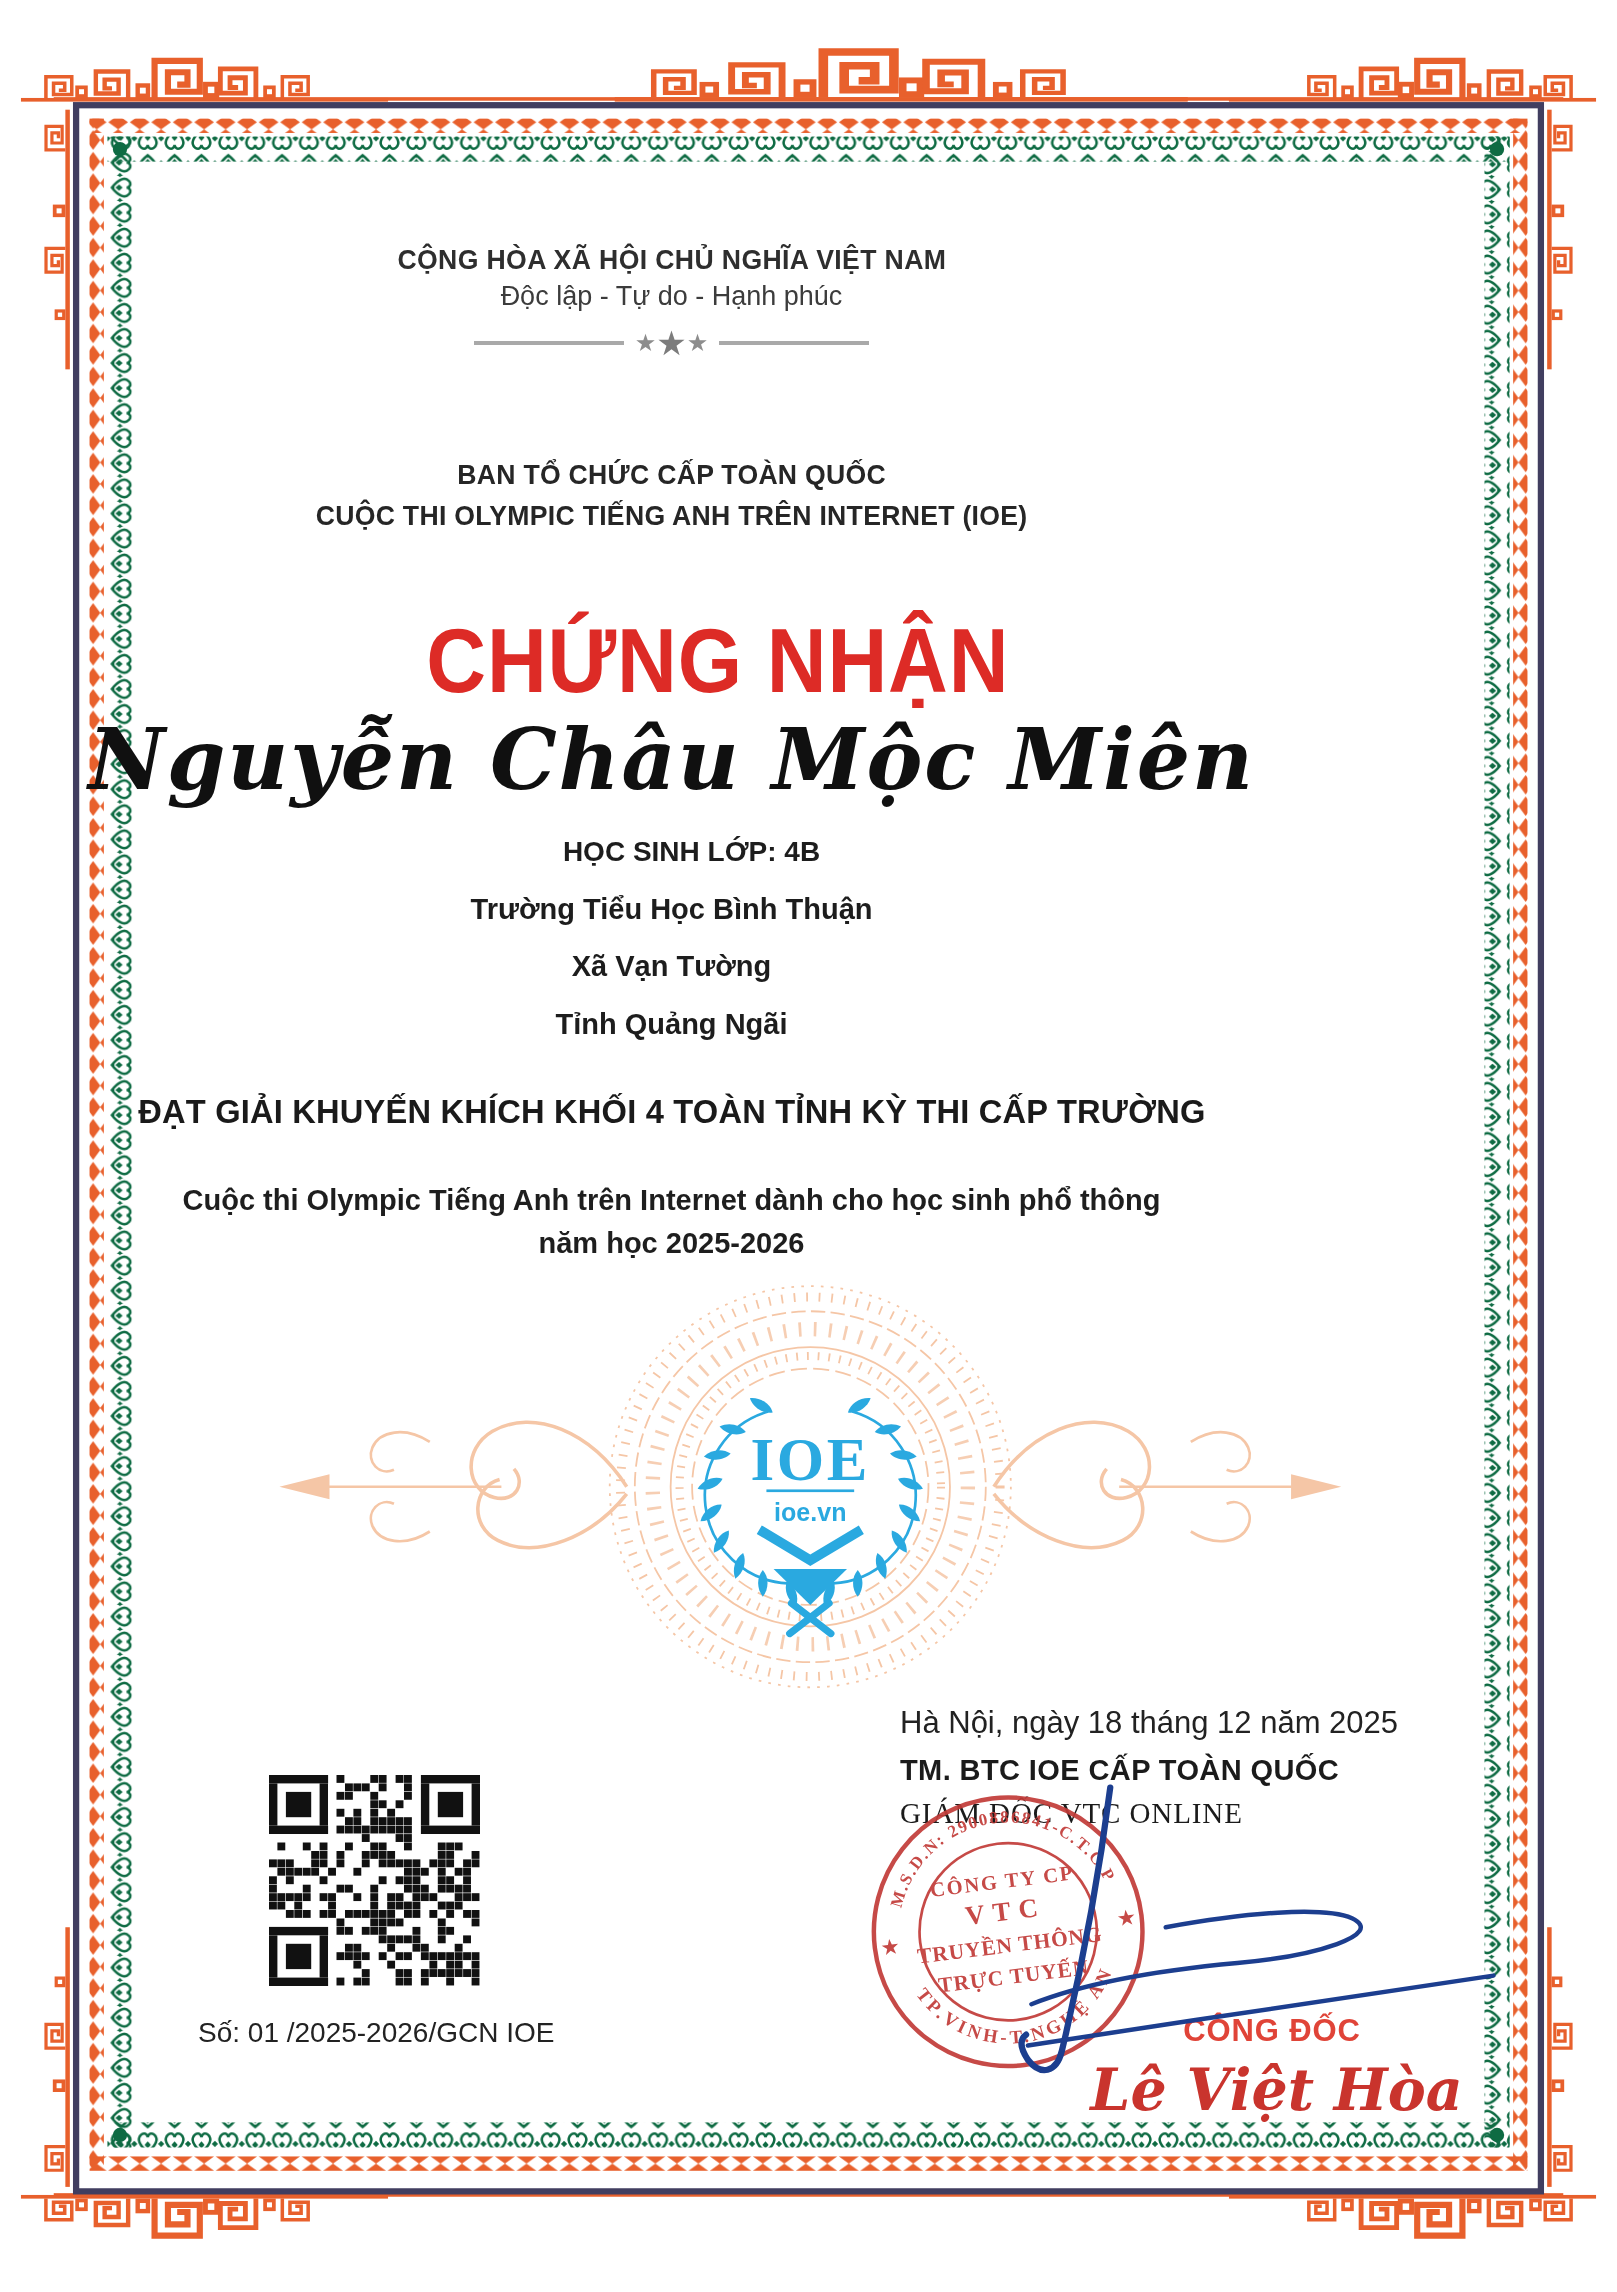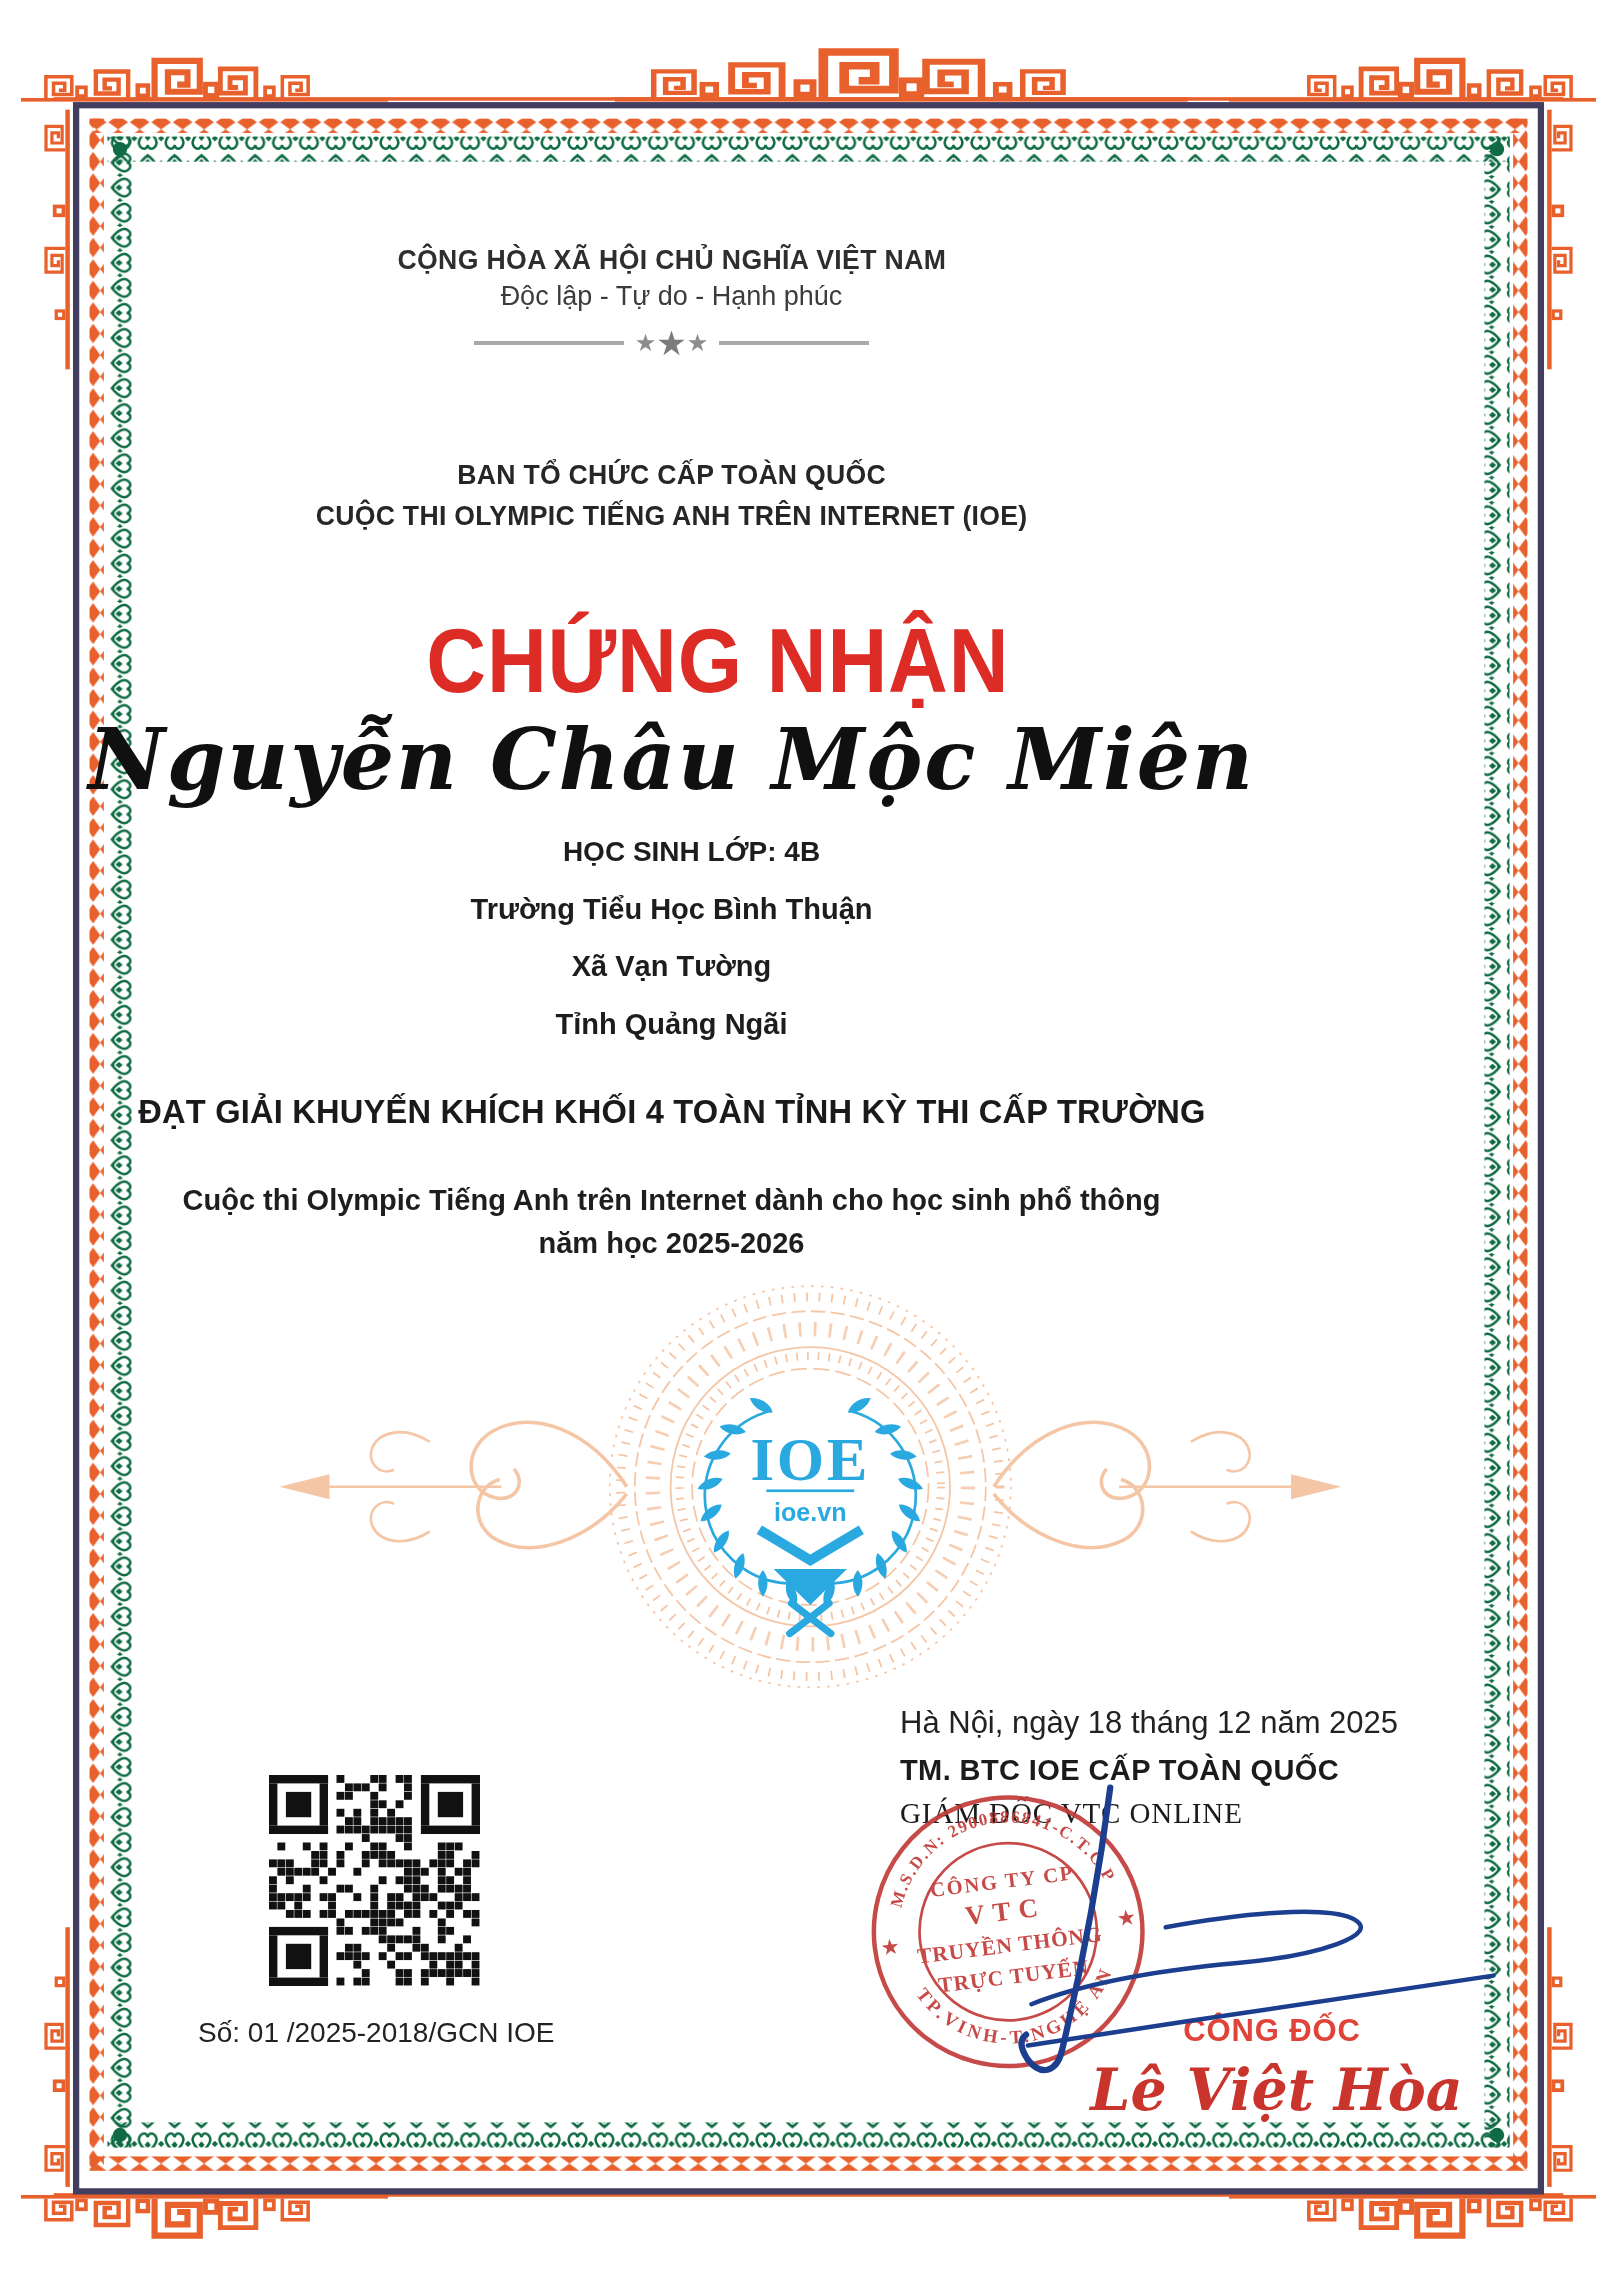--- a/index.html
+++ b/index.html
@@ -463,21 +463,21 @@
       <rect x="226.6" y="217.1" width="8.8" height="8.8" fill="#111"></rect>
       <rect x="75.5" y="226.6" width="8.8" height="8.8" fill="#111"></rect>
       <rect x="94.4" y="226.6" width="8.8" height="8.8" fill="#111"></rect>
       <rect x="103.8" y="226.6" width="8.8" height="8.8" fill="#111"></rect>
       <rect x="141.6" y="226.6" width="8.8" height="8.8" fill="#111"></rect>
       <rect x="151.0" y="226.6" width="8.8" height="8.8" fill="#111"></rect>
       <rect x="169.9" y="226.6" width="8.8" height="8.8" fill="#111"></rect>
       <rect x="198.2" y="226.6" width="8.8" height="8.8" fill="#111"></rect>
       <rect x="226.6" y="226.6" width="8.8" height="8.8" fill="#111"></rect>
     </svg>
-  <div class="abs serial">Số: 01 /2025-2018/GCN IOE</div>
+  <div class="abs serial">Số: 01 /2025-2026/GCN IOE</div>
 
   <svg class="abs" style="left:0;top:0" width="1617" height="2293" viewBox="0 0 1806 2560">
     <g transform="rotate(-7 1126 2157)" opacity=".92">
       <circle cx="1126" cy="2157" r="150" fill="none" stroke="#C23B38" stroke-width="5"></circle>
       <circle cx="1126" cy="2157" r="99" fill="none" stroke="#C23B38" stroke-width="3"></circle>
       <defs>
         <path id="arcT" d="M1004,2157 A122,122 0 0 1 1248,2157"></path>
         <path id="arcB" d="M1008,2196 A124,124 0 0 0 1244,2196"></path>
       </defs>
       <text font-family="Liberation Serif, serif" font-weight="bold" font-size="19" fill="#C23B38" letter-spacing="2">

